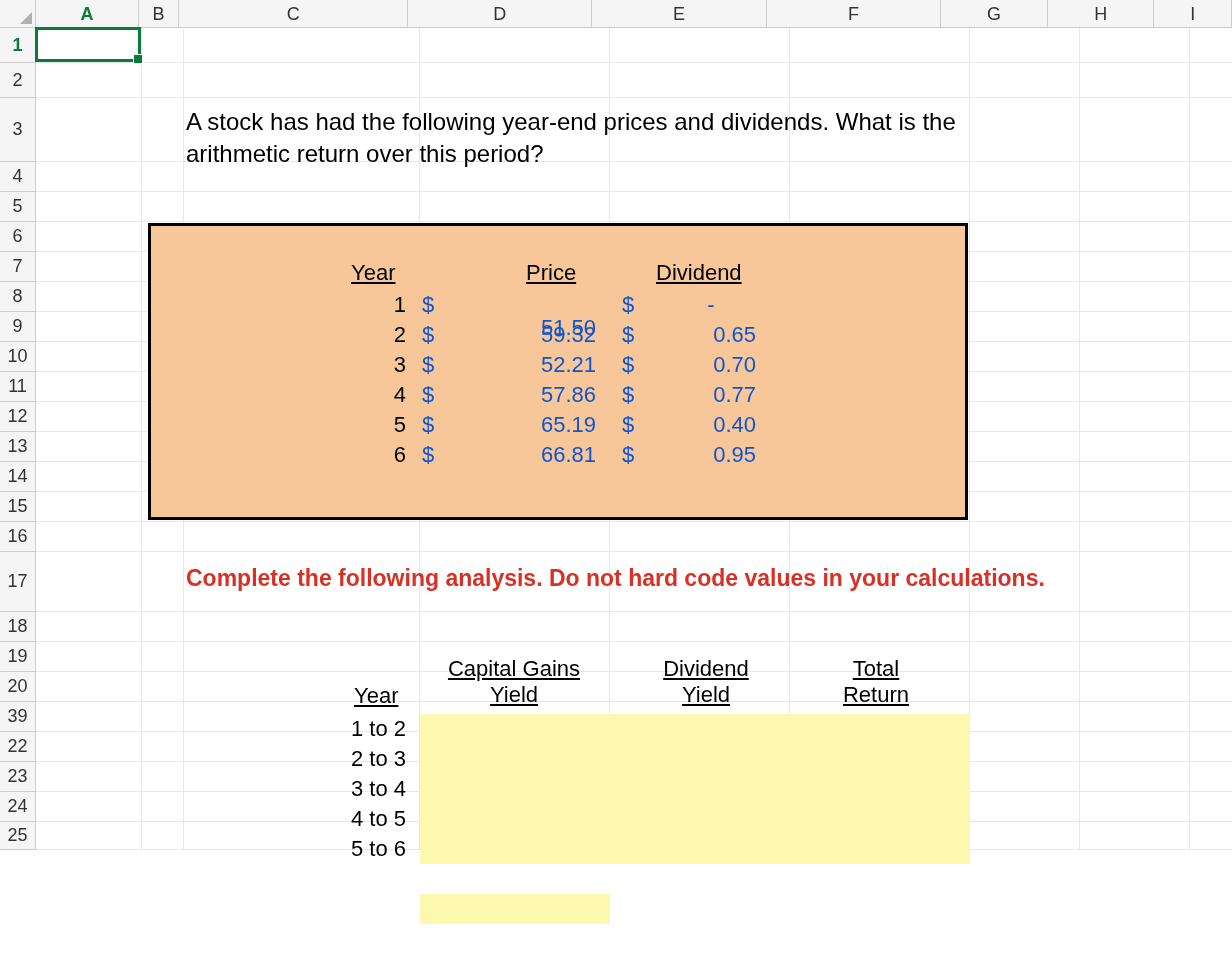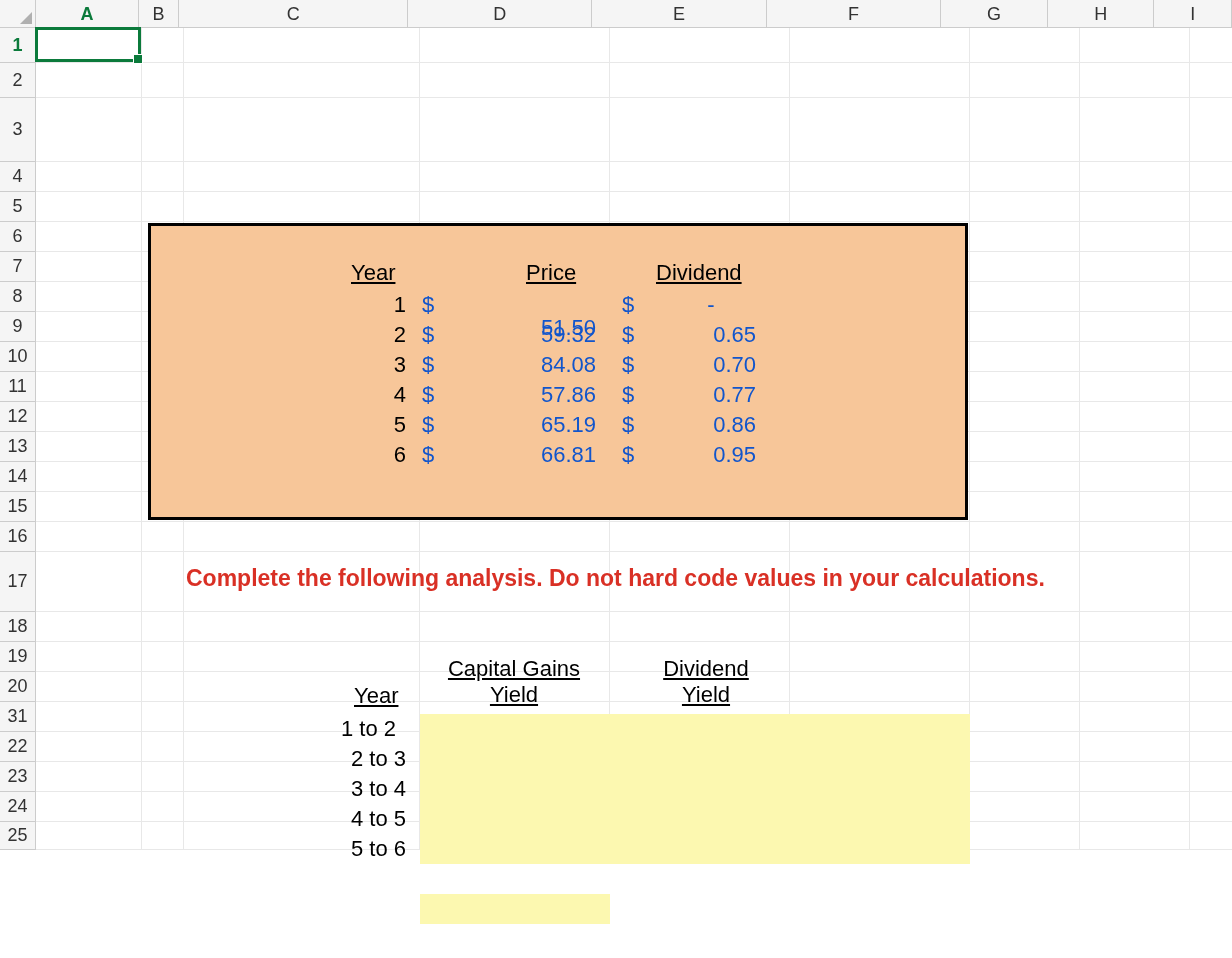--- a/index.html
+++ b/index.html
@@ -182,21 +182,21 @@
       <div class="row-header" style="height: 30px;">11</div>
       <div class="row-header" style="height: 30px;">12</div>
       <div class="row-header" style="height: 30px;">13</div>
       <div class="row-header" style="height: 30px;">14</div>
       <div class="row-header" style="height: 30px;">15</div>
       <div class="row-header" style="height: 30px;">16</div>
       <div class="row-header" style="height: 60px;">17</div>
       <div class="row-header" style="height: 30px;">18</div>
       <div class="row-header" style="height: 30px;">19</div>
       <div class="row-header" style="height: 30px;">20</div>
-      <div class="row-header" style="height: 30px;">31</div>
+      <div class="row-header" style="height: 30px;">39</div>
       <div class="row-header" style="height: 30px;">22</div>
       <div class="row-header" style="height: 30px;">23</div>
       <div class="row-header" style="height: 30px;">24</div>
       <div class="row-header" style="height: 28px;">25</div>
     </div>
   <div class="grid" id="grid">
       <div class="gcell" style="left: 0px; top: 0px; width: 106px; height: 35px;"></div>
       <div class="gcell" style="left: 106px; top: 0px; width: 42px; height: 35px;"></div>
       <div class="gcell" style="left: 148px; top: 0px; width: 236px; height: 35px;"></div>
       <div class="gcell" style="left: 384px; top: 0px; width: 190px; height: 35px;"></div>
@@ -417,76 +417,81 @@
       <div class="gcell" style="left: 148px; top: 794px; width: 236px; height: 28px;"></div>
       <div class="gcell" style="left: 384px; top: 794px; width: 190px; height: 28px;"></div>
       <div class="gcell" style="left: 574px; top: 794px; width: 180px; height: 28px;"></div>
       <div class="gcell" style="left: 754px; top: 794px; width: 180px; height: 28px;"></div>
       <div class="gcell" style="left: 934px; top: 794px; width: 110px; height: 28px;"></div>
       <div class="gcell" style="left: 1044px; top: 794px; width: 110px; height: 28px;"></div>
       <div class="gcell" style="left: 1154px; top: 794px; width: 80px; height: 28px;"></div>
 
     <div class="active-cell" id="activeCell" style="left: -1px; top: -1px; width: 106px; height: 35px;"></div>
 
+    <div class="content question" style="left:150px; top:78px; width:870px;">A stock has had the following year-end prices and dividends. What is the arithmetic return over this period?</div>
 
     <div class="orange-box" style="left:112px; top:195px; width:820px; height:297px;"></div>
 
     <div class="tbl-head" style="left:315px; top:232px;">Year</div>
     <div class="tbl-head" style="left:490px; top:232px;">Price</div>
     <div class="tbl-head" style="left:620px; top:232px;">Dividend</div>
 
     <div id="dataRows">
         <div class="num" style="left: 330px; top: 264px; width: 40px;">1</div>
         <div class="dollar" style="left: 386px; top: 264px;">$</div>
         <div class="blueval" style="left: 450px; top: 264px; width: 110px; margin-top: 23px;">51.50</div>
         <div class="dollar" style="left: 586px; top: 264px;">$</div>
         <div class="blueval" style="left: 630px; top: 264px; width: 90px; text-align: center;">-</div>
         <div class="num" style="left: 330px; top: 294px; width: 40px;">2</div>
         <div class="dollar" style="left: 386px; top: 294px;">$</div>
         <div class="blueval" style="left: 450px; top: 294px; width: 110px;">59.32</div>
         <div class="dollar" style="left: 586px; top: 294px;">$</div>
         <div class="blueval" style="left: 630px; top: 294px; width: 90px; text-align: right;">0.65</div>
         <div class="num" style="left: 330px; top: 324px; width: 40px;">3</div>
         <div class="dollar" style="left: 386px; top: 324px;">$</div>
-        <div class="blueval" style="left: 450px; top: 324px; width: 110px;">84.08</div>
+        <div class="blueval" style="left: 450px; top: 324px; width: 110px;">52.21</div>
         <div class="dollar" style="left: 586px; top: 324px;">$</div>
         <div class="blueval" style="left: 630px; top: 324px; width: 90px; text-align: right;">0.70</div>
         <div class="num" style="left: 330px; top: 354px; width: 40px;">4</div>
         <div class="dollar" style="left: 386px; top: 354px;">$</div>
         <div class="blueval" style="left: 450px; top: 354px; width: 110px;">57.86</div>
         <div class="dollar" style="left: 586px; top: 354px;">$</div>
         <div class="blueval" style="left: 630px; top: 354px; width: 90px; text-align: right;">0.77</div>
         <div class="num" style="left: 330px; top: 384px; width: 40px;">5</div>
         <div class="dollar" style="left: 386px; top: 384px;">$</div>
         <div class="blueval" style="left: 450px; top: 384px; width: 110px;">65.19</div>
         <div class="dollar" style="left: 586px; top: 384px;">$</div>
-        <div class="blueval" style="left: 630px; top: 384px; width: 90px; text-align: right;">0.86</div>
+        <div class="blueval" style="left: 630px; top: 384px; width: 90px; text-align: right;">0.40</div>
         <div class="num" style="left: 330px; top: 414px; width: 40px;">6</div>
         <div class="dollar" style="left: 386px; top: 414px;">$</div>
         <div class="blueval" style="left: 450px; top: 414px; width: 110px;">66.81</div>
         <div class="dollar" style="left: 586px; top: 414px;">$</div>
         <div class="blueval" style="left: 630px; top: 414px; width: 90px; text-align: right;">0.95</div>
       </div>
 
     <div class="instr" style="left:150px; top:537px; width:1060px;">Complete the following analysis. Do not hard code values in your calculations.</div>
 
     <div class="analysis-head" style="left:318px; top:655px;">Year</div>
     <div class="analysis-head two-line" style="left:388px; top:628px; width:180px;">
       <span>Capital Gains</span><br>
       <span>Yield</span>
     </div>
     <div class="analysis-head two-line" style="left:590px; top:628px; width:160px;">
       <span>Dividend</span><br>
       <span>Yield</span>
     </div>
+    <div class="analysis-head two-line" style="left:770px; top:628px; width:140px;">
+      <span>Total</span><br>
+      <span>Return</span>
+    </div>
 
     <div class="yellow" style="left:384px; top:686px; width:550px; height:150px;"></div>
 
     <div id="periods">
-        <div class="period" style="left: 280px; top: 688px; width: 80px;">1 to 2</div>
+        <div class="period" style="left: 290px; top: 688px; width: 80px;">1 to 2</div>
         <div class="period" style="left: 290px; top: 718px; width: 80px;">2 to 3</div>
         <div class="period" style="left: 290px; top: 748px; width: 80px;">3 to 4</div>
         <div class="period" style="left: 290px; top: 778px; width: 80px;">4 to 5</div>
         <div class="period" style="left: 290px; top: 808px; width: 80px;">5 to 6</div>
       </div>
 
 
     <div class="yellow" style="left:384px; top:866px; width:190px; height:30px;"></div>
 
   </div>

